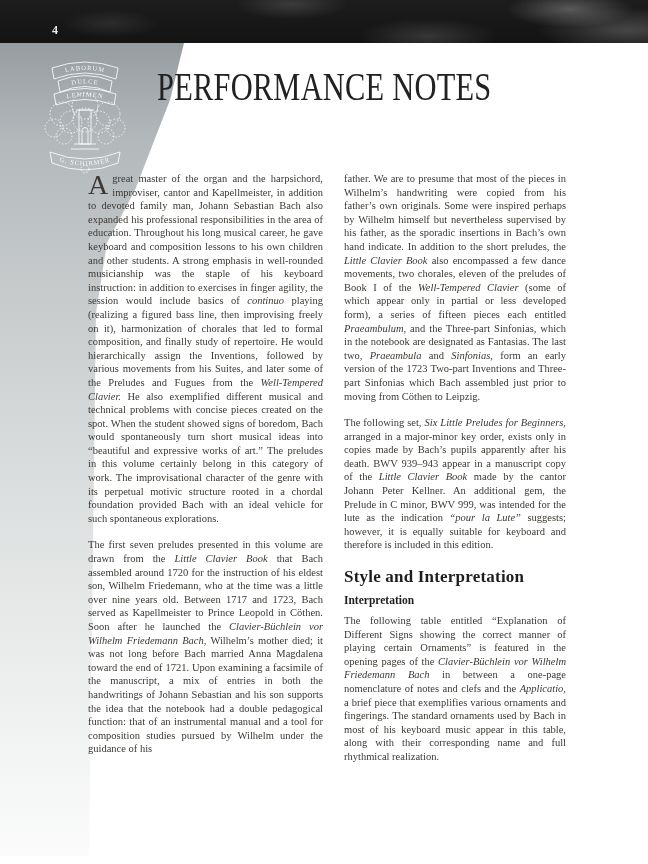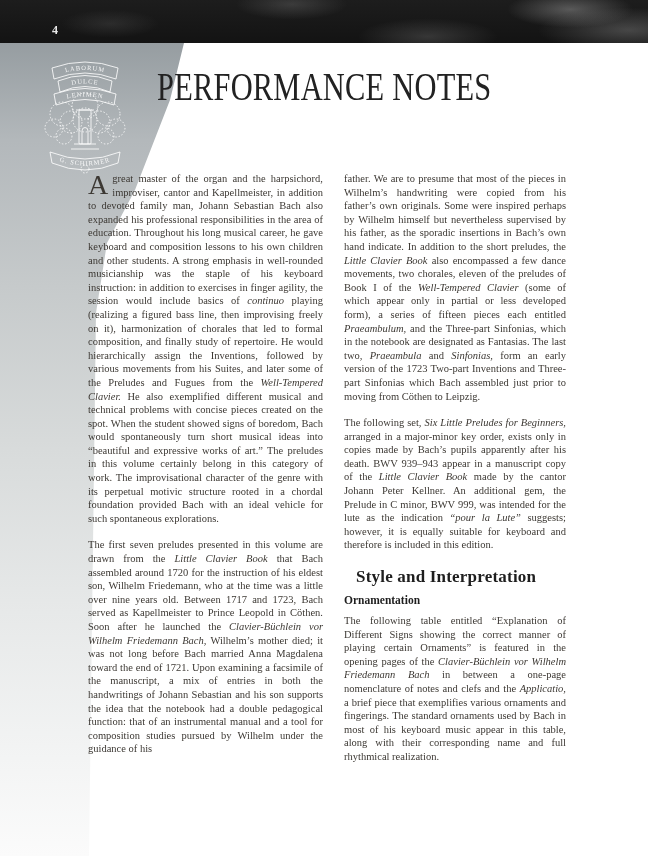--- a/index.html
+++ b/index.html
@@ -41,21 +41,21 @@
     text-align:justify;
   }
   .col-left{left:88px;width:235px;}
   .col-right{left:344px;width:222px;}
   .col p{margin:0 0 13px 0;}
   .dropcap{
     float:left;font-size:28px;line-height:24px;
     padding:1px 4px 0 0;color:#3c3833;
   }
   .section-heading{
-    margin:15px 0 0 12px;font-size:17px;line-height:20px;
+    margin:15px 0 0 0;font-size:17px;line-height:20px;
     font-weight:bold;color:#1e1e1e;letter-spacing:.2px;
   }
   .section-subheading{
     margin:6px 0 0 0;font-size:11.5px;line-height:14px;
     font-weight:bold;color:#1e1e1e;
   }
   .section-par{margin-top:7px !important;}
   i{}
 </style>
 </head>
@@ -114,17 +114,17 @@
 
   <div class="col col-left">
     <p class="body-par"><span class="dropcap">A</span>great master of the organ and the harpsichord, improviser, cantor and Kapellmeister, in addition to devoted family man, Johann Sebastian Bach also expanded his professional responsibilities in the area of education. Throughout his long musical career, he gave keyboard and composition lessons to his own children and other students. A strong emphasis in well-rounded musicianship was the staple of his keyboard instruction: in addition to exercises in finger agility, the session would include basics of <i>continuo</i> playing (realizing a figured bass line, then improvising freely on it), harmonization of chorales that led to formal composition, and finally study of repertoire. He would hierarchically assign the Inventions, followed by various movements from his Suites, and later some of the Preludes and Fugues from the <i>Well-Tempered Clavier.</i> He also exemplified different musical and technical problems with concise pieces created on the spot. When the student showed signs of boredom, Bach would spontaneously turn short musical ideas into “beautiful and expressive works of art.” The preludes in this volume certainly belong in this category of work. The improvisational character of the genre with its perpetual motivic structure rooted in a chordal foundation provided Bach with an ideal vehicle for such spontaneous explorations.</p>
     <p class="body-par">The first seven preludes presented in this volume are drawn from the <i>Little Clavier Book</i> that Bach assembled around 1720 for the instruction of his eldest son, Wilhelm Friedemann, who at the time was a little over nine years old. Between 1717 and 1723, Bach served as Kapellmeister to Prince Leopold in Cöthen. Soon after he launched the <i>Clavier-Büchlein vor Wilhelm Friedemann Bach,</i> Wilhelm’s mother died; it was not long before Bach married Anna Magdalena toward the end of 1721. Upon examining a facsimile of the manuscript, a mix of entries in both the handwritings of Johann Sebastian and his son supports the idea that the notebook had a double pedagogical function: that of an instrumental manual and a tool for composition studies pursued by Wilhelm under the guidance of his</p>
   </div>
 
   <div class="col col-right">
     <p class="body-par">father. We are to presume that most of the pieces in Wilhelm’s handwriting were copied from his father’s own originals. Some were inspired perhaps by Wilhelm himself but nevertheless supervised by his father, as the sporadic insertions in Bach’s own hand indicate. In addition to the short preludes, the <i>Little Clavier Book</i> also encompassed a few dance movements, two chorales, eleven of the preludes of Book I of the <i>Well-Tempered Clavier</i> (some of which appear only in partial or less developed form), a series of fifteen pieces each entitled <i>Praeambulum,</i> and the Three-part Sinfonias, which in the notebook are designated as Fantasias. The last two, <i>Praeambula</i> and <i>Sinfonias,</i> form an early version of the 1723 Two-part Inventions and Three-part Sinfonias which Bach assembled just prior to moving from Cöthen to Leipzig.</p>
     <p class="body-par">The following set, <i>Six Little Preludes for Beginners,</i> arranged in a major-minor key order, exists only in copies made by Bach’s pupils apparently after his death. BWV 939–943 appear in a manuscript copy of the <i>Little Clavier Book</i> made by the cantor Johann Peter Kellner. An additional gem, the Prelude in C minor, BWV 999, was intended for the lute as the indication <i>“pour la Lute”</i> suggests; however, it is equally suitable for keyboard and therefore is included in this edition.</p>
     <h2 class="section-heading">Style and Interpretation</h2>
-    <h3 class="section-subheading">Ornamentation</h3>
+    <h3 class="section-subheading">Interpretation</h3>
     <p class="body-par section-par">The following table entitled “Explanation of Different Signs showing the correct manner of playing certain Ornaments” is featured in the opening pages of the <i>Clavier-Büchlein vor Wilhelm Friedemann Bach</i> in between a one-page nomenclature of notes and clefs and the <i>Applicatio,</i> a brief piece that exemplifies various ornaments and fingerings. The standard ornaments used by Bach in most of his keyboard music appear in this table, along with their corresponding name and full rhythmical realization.</p>
   </div>
 
 </div>
 
 </body></html>

